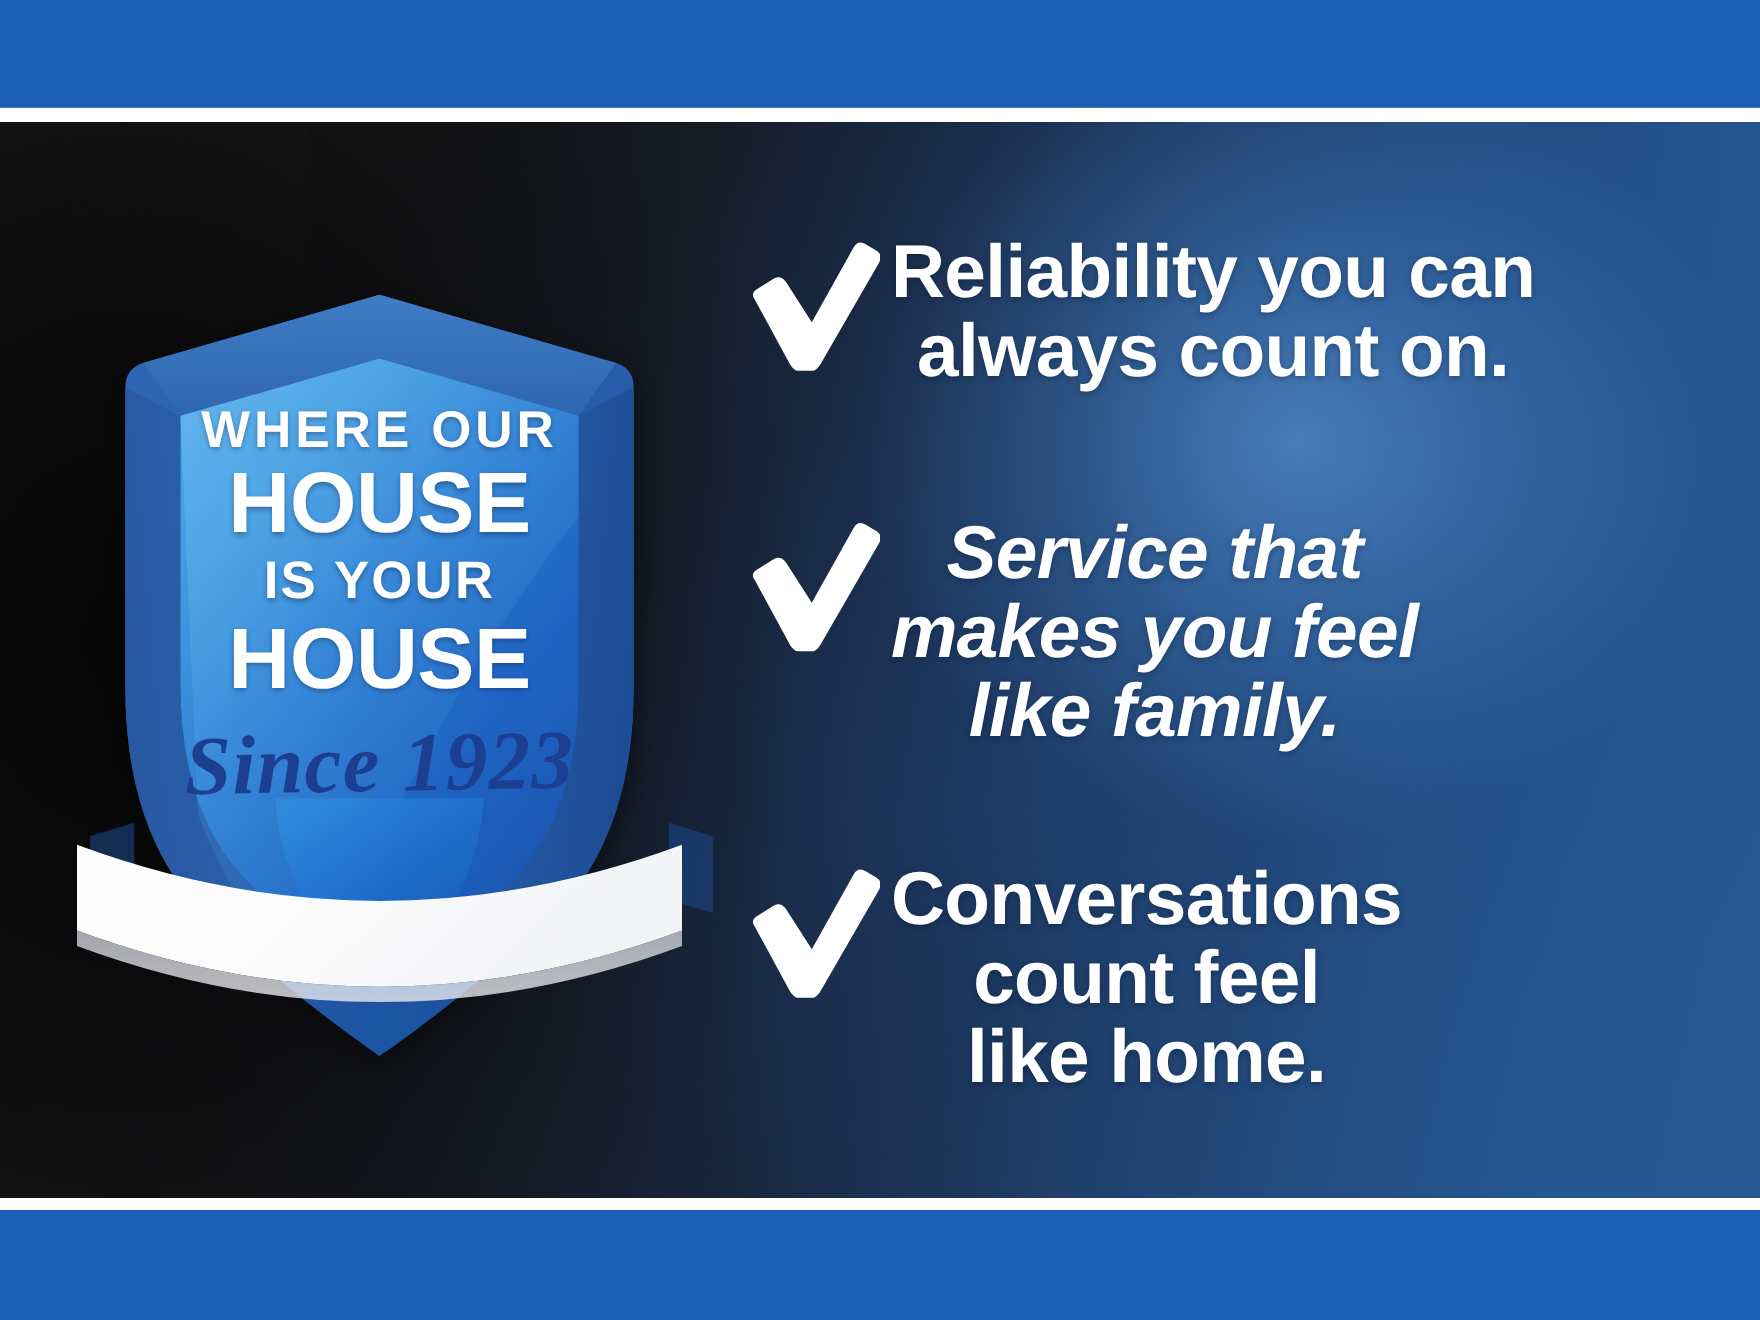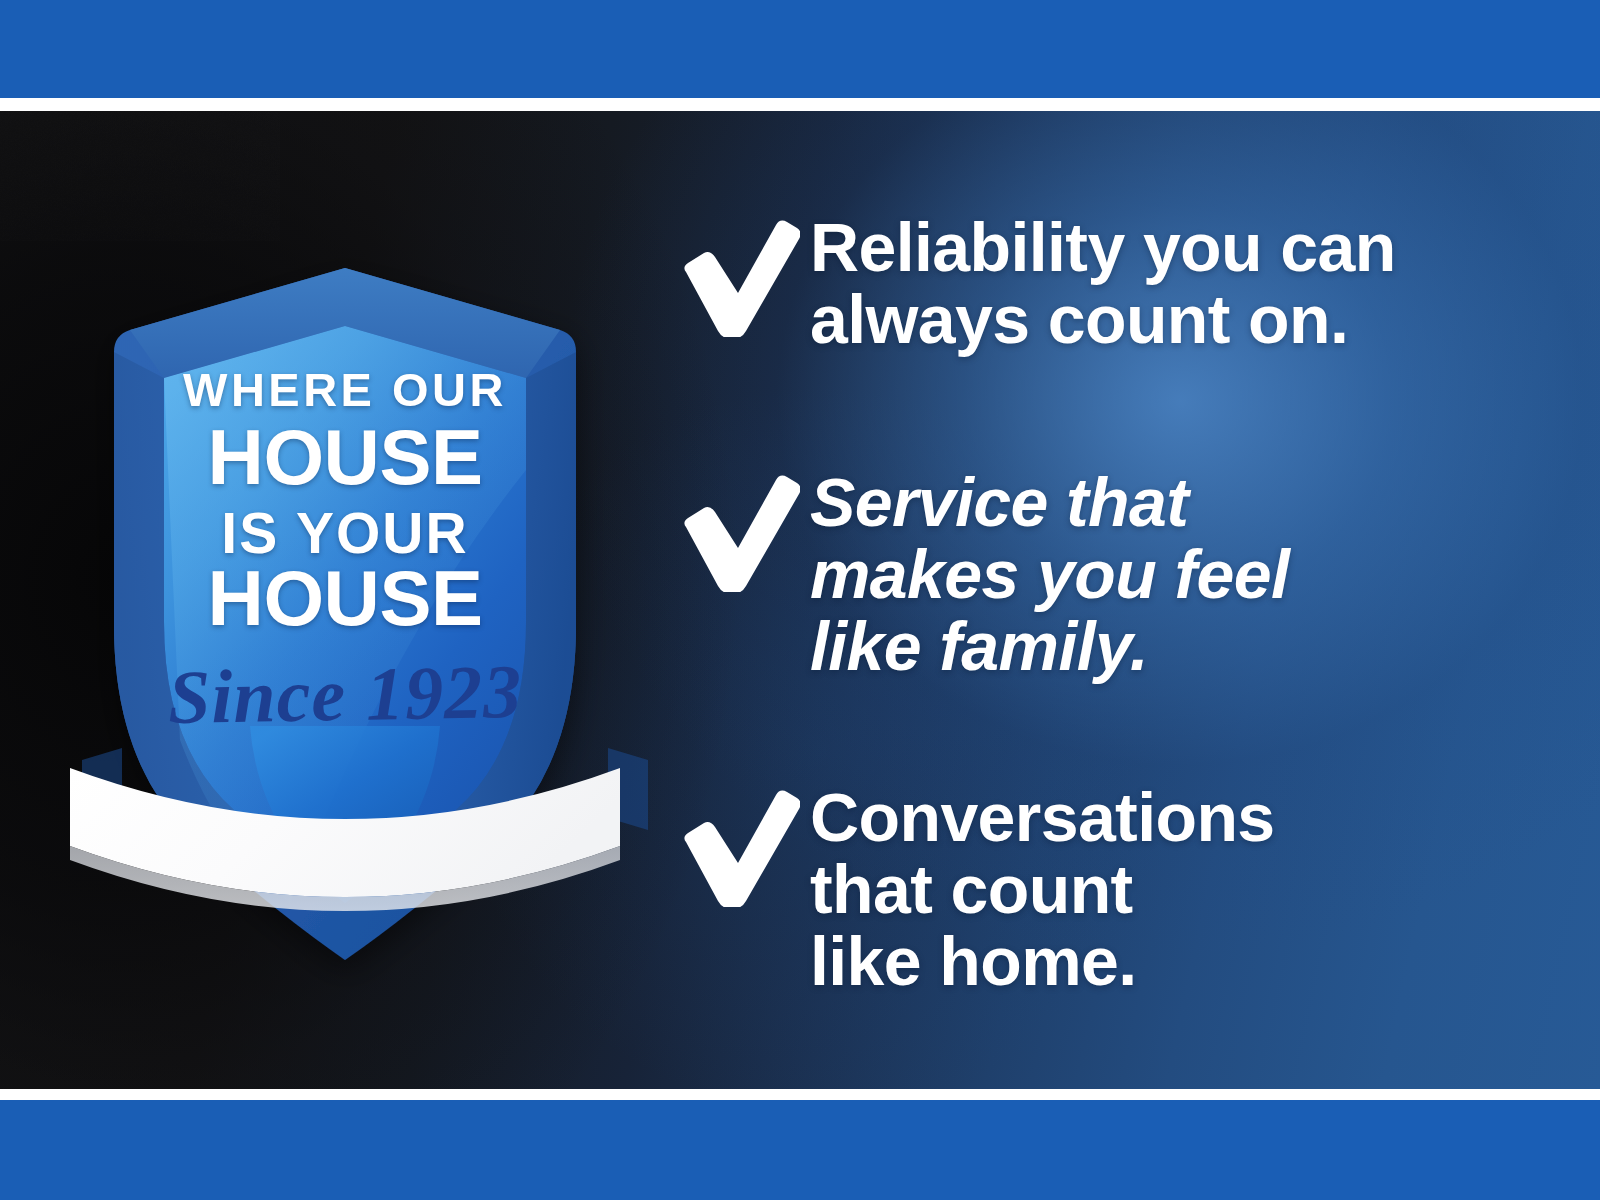--- a/index.html
+++ b/index.html
@@ -64,35 +64,35 @@
     pointer-events:none;
   }
   .st-line{
     position:absolute;left:0;width:570px;text-align:center;color:#ffffff;
     font-family:"Liberation Sans", sans-serif;
     font-weight:bold;line-height:1;
     text-shadow:0 2px 5px rgba(8,30,66,.38);
   }
   .st1{top:196px;font-size:47px;letter-spacing:3.5px;}
   .st2{top:248px;font-size:78px;letter-spacing:-0.5px;}
-  .st3{top:335px;font-size:57px;letter-spacing:2px;}
+  .st3{top:335px;font-size:48px;letter-spacing:2px;}
   .st4{top:389px;font-size:78px;letter-spacing:-0.5px;}
 
   .ribbon-txt{
     position:absolute;left:0;top:486px;width:570px;text-align:center;
     color:#1d3f91;
     font-family:"Liberation Serif", serif;
     font-style:italic;font-weight:bold;
     font-size:76px;line-height:1;
     letter-spacing:1px;
     transform:rotate(-1deg);
   }
 
   
-  .bullets{position:absolute;left:660px;top:111px;width:880px;height:978px;}
+  .bullets{position:absolute;left:660px;top:111px;width:880px;height:978px;text-align:center;}
   .bullet{position:absolute;left:0;display:flex;align-items:flex-start;}
   .b1{top:100px;}
   .b2{top:355px;font-style:italic;}
   .b3{top:670px;}
   .check{flex:0 0 auto;width:150px;padding-top:6px;}
   .check svg{display:block;}
   .btext{
     color:#ffffff;
     font-family:"Liberation Sans", sans-serif;
     font-weight:bold;
@@ -255,19 +255,19 @@
 like family.</span>
     </div>
 
     <div class="bullet b3">
       <span class="check">
         <svg width="140" height="120" viewBox="0 0 140 120">
           <path d="M26 55 Q22 50 28 46 L44 36 Q50 33 55 40 L78 76 L116 8 Q120 1 127 5 L137 11 Q143 15 139 22 L86 114 Q82 121 76 121 L68 121 Q62 121 58 114 Z" fill="#ffffff"></path>
         </svg>
       </span>
       <span class="btext">Conversations
-that count
+count feel
 like home.</span>
     </div>
 
   </div>
 
 </div>
 
 </body></html>

